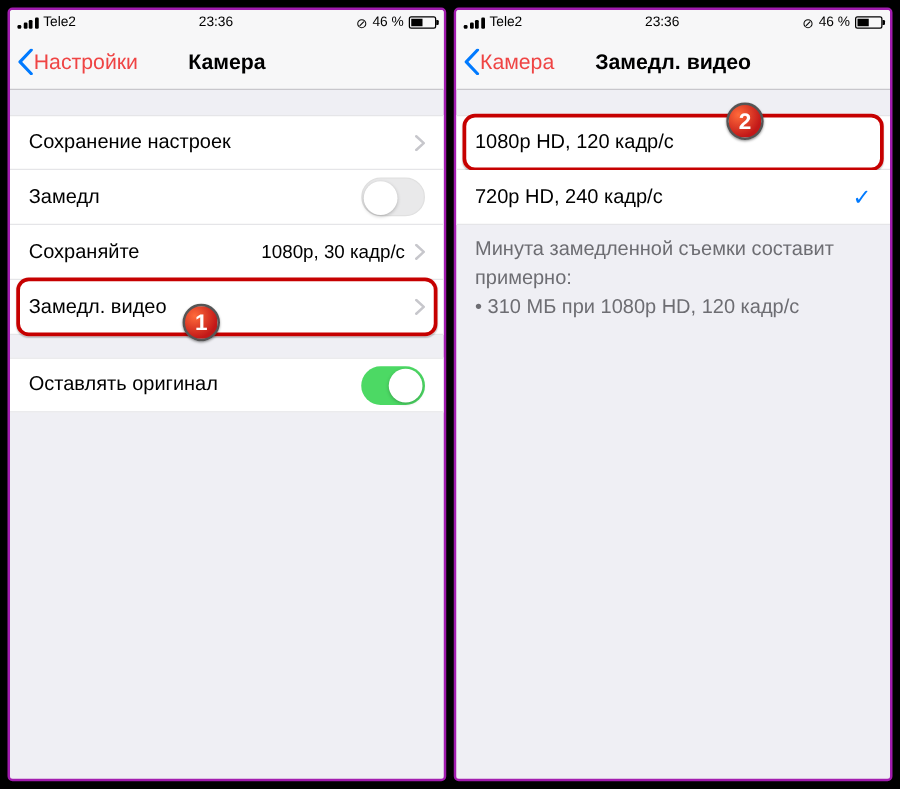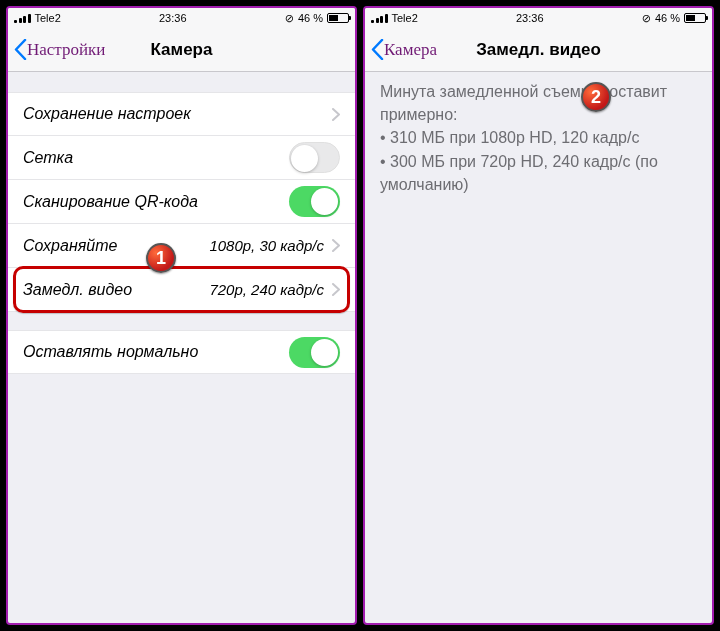--- a/index.html
+++ b/index.html
@@ -47,25 +47,24 @@
     background: #f7f7f8;
     height: 44px;
     display: flex;
     align-items: center;
     border-bottom: 1px solid #c8c7cc;
     position: relative;
   }
   .nav-back {
     display: flex;
     align-items: center;
-    color: #701a75;
+    color: #ef4444;
     font-size: 17px;
     padding-left: 6px;
     cursor: pointer;
-    font-family: Liberation Serif, serif;
   }
   .nav-back svg { width: 13px; height: 21px; }
   .nav-title {
     position: absolute;
     left: 0; right: 0;
     text-align: center;
     font-size: 17px;
     font-weight: 600;
     color: #000;
     pointer-events: none;
@@ -76,21 +75,20 @@
   .cell {
     background: #fff;
     min-height: 44px;
     display: flex;
     align-items: center;
     padding: 0 15px;
     font-size: 16px;
     color: #000;
     border-bottom: 1px solid #e5e5e8;
     position: relative;
-    font-style: italic;
   }
   .cell:first-child { border-top: 1px solid #e5e5e8; }
   .cell .label { flex: 1; }
   .cell .value { color: #000000; margin-right: 8px; font-size: 15px;}
   .chevron { color: #c7c7cc; }
   .chevron svg { width: 8px; height: 13px; display:block;}
   .switch {
     width: 51px; height: 31px; border-radius: 16px; position: relative;
   }
   .switch.off { background: #e9e9ea; border: 1px solid #e0e0e0;}
@@ -178,51 +176,46 @@
     <div class="group first">
       <div class="cell">
         <span class="label">Сохранение настроек</span>
         <span class="chevron">
             <svg viewBox="0 0 8 13">
               <path d="M1 1 L7 6.5 L1 12" stroke="#c7c7cc" stroke-width="2" fill="none" stroke-linecap="round" stroke-linejoin="round"></path>
             </svg>
           </span>
       </div>
       <div class="cell">
-        <span class="label">Сетка</span>
+        <span class="label">Замедл</span>
         <div class="switch off"></div>
-      </div>
-      <div class="cell">
-        <span class="label">Сканирование QR-кода</span>
-        <div class="switch on"></div>
       </div>
       <div class="cell">
         <span class="label">Сохраняйте</span>
         <span class="value">1080p, 30 кадр/с</span>
         <span class="chevron">
             <svg viewBox="0 0 8 13">
               <path d="M1 1 L7 6.5 L1 12" stroke="#c7c7cc" stroke-width="2" fill="none" stroke-linecap="round" stroke-linejoin="round"></path>
             </svg>
           </span>
       </div>
       <div class="cell" style="position:relative;">
         <span class="label">Замедл. видео</span>
-        <span class="value">720p, 240 кадр/с</span>
         <span class="chevron">
             <svg viewBox="0 0 8 13">
               <path d="M1 1 L7 6.5 L1 12" stroke="#c7c7cc" stroke-width="2" fill="none" stroke-linecap="round" stroke-linejoin="round"></path>
             </svg>
           </span>
         <div class="highlight-box" style="left:5px; right:5px; top:-2px; bottom:-2px;"></div>
       </div>
     </div>
 
     <div class="group">
       <div class="cell">
-        <span class="label">Оставлять нормально</span>
+        <span class="label">Оставлять оригинал</span>
         <div class="switch on"></div>
       </div>
     </div>
   </div>
 
   <div class="badge" style="top:235px; left:138px;">1</div>
 </div>
 
 <div class="phone">
 
@@ -250,23 +243,32 @@
     <div class="nav-back">
       <svg viewBox="0 0 13 21">
           <path d="M11 1 L2 10.5 L11 20" stroke="#007aff" stroke-width="2.5" fill="none" stroke-linecap="round" stroke-linejoin="round"></path>
         </svg>
       <span>Камера</span>
     </div>
     <div class="nav-title">Замедл. видео</div>
   </div>
 
   <div class="content">
+    <div class="group first">
+      <div class="cell" style="position:relative;">
+        <span class="label">1080p HD, 120 кадр/с</span>
+        <div class="highlight-box" style="left:5px; right:5px; top:-2px; bottom:-2px;"></div>
+      </div>
+      <div class="cell">
+        <span class="label">720p HD, 240 кадр/с</span>
+        <span class="checkmark">✓</span>
+      </div>
+    </div>
     <div class="group-footer">
       <div>Минута замедленной съемки составит примерно:</div>
       <ul class="bullets">
         <li>310 МБ при 1080p HD, 120 кадр/с</li>
-        <li>300 МБ при 720p HD, 240 кадр/с (по умолчанию)</li>
       </ul>
     </div>
   </div>
 
   <div class="badge" style="top:74px; left:216px;">2</div>
 </div>
 
 </body></html>

